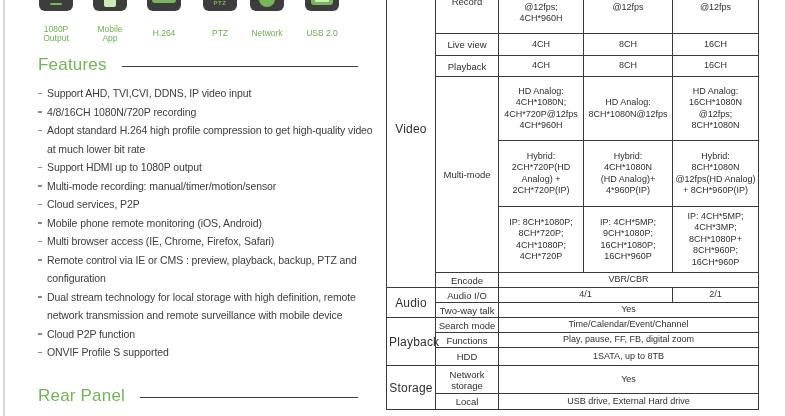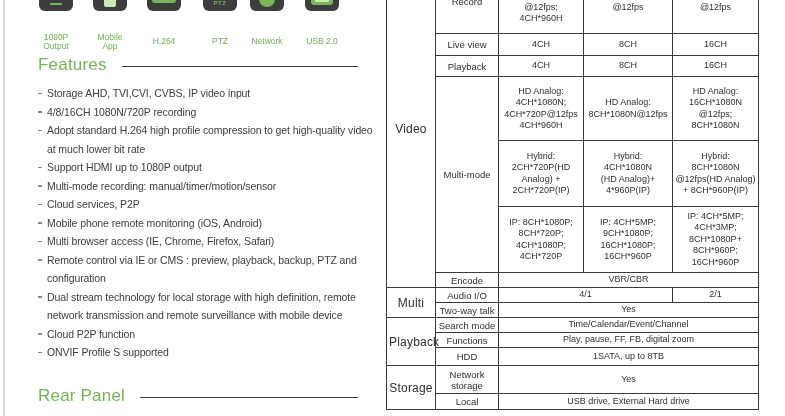--- a/index.html
+++ b/index.html
@@ -6,21 +6,21 @@
   html,body { width:785px; height:416px; }
   body {
     position:relative; overflow:hidden; background:#ffffff;
     font-family:"Liberation Sans", sans-serif; color:#383838;
   }
   .page-edge { position:absolute; left:3px; top:0; width:2px; height:416px; background:#d9d9d9; }
 
   
   .badge { position:absolute; top:-23px; width:64px; display:flex; flex-direction:column; align-items:center; }
   .badge-square { position:relative; width:34px; height:34px; background:#3d3d3d; border-radius:6px; overflow:hidden; }
-  .badge-label { margin-top:20px; height:22px; display:flex; flex-direction:column; justify-content:center;
+  .badge-label { margin-top:12px; height:22px; display:flex; flex-direction:column; justify-content:center;
     text-align:center; font-size:8.5px; line-height:9.5px; color:#6fae52; }
   .gl { position:absolute; background:#7ab558; }
   .gl-stand  { left:11px; top:26px; width:12px; height:2px; border-radius:1px; }
   .gl-phone  { left:11px; top:15px; width:12px; height:15px; border-radius:2px; background:#cdeab5; }
   .gl-bar    { left:5px; top:17px; width:24px; height:9px; border-radius:3px; }
   .gl-ptz-txt{ position:absolute; left:0; top:23px; width:34px; text-align:center;
                font-size:6px; font-weight:bold; color:#7ab558; letter-spacing:0.5px; background:none; }
   .gl-globe  { left:9px; top:14px; width:16px; height:16px; border-radius:50%; }
   .gl-usb    { left:6px; top:17px; width:22px; height:11px; border-radius:3px; }
   .gl-usb-in { left:10px; top:20px; width:14px; height:5px; background:#cdeab5; border-radius:1px; }
@@ -116,21 +116,21 @@
 </div>
 
 <div class="section-head" id="features-head">
   <span class="title">Features</span>
   <span class="rule"></span>
 </div>
 
 <div class="features-list" id="features-list">
     <div class="feat-item">
       <span class="bullet"></span>
-      <span class="feat-text">Storage AHD, TVI,CVI, CVBS, IP video input</span>
+      <span class="feat-text">Support AHD, TVI,CVI, DDNS, IP video input</span>
     </div>
     <div class="feat-item">
       <span class="bullet"></span>
       <span class="feat-text">4/8/16CH 1080N/720P recording</span>
     </div>
     <div class="feat-item">
       <span class="bullet"></span>
       <span class="feat-text">Adopt standard H.264 high profile compression  to get high-quality video at much lower bit rate</span>
     </div>
     <div class="feat-item">
@@ -250,21 +250,21 @@
 4CH*3MP;
 8CH*1080P+
 8CH*960P;
 16CH*960P</td>
   </tr>
   <tr class="h-sm">
     <td class="l">Encode</td>
     <td class="d" colspan="3">VBR/CBR</td>
   </tr>
   <tr class="h-sm">
-    <td class="g" rowspan="2">Multi</td>
+    <td class="g" rowspan="2">Audio</td>
     <td class="l">Audio I/O</td>
     <td class="d" colspan="2">4/1</td>
     <td class="d">2/1</td>
   </tr>
   <tr class="h-sm">
     <td class="l">Two-way talk</td>
     <td class="d" colspan="3">Yes</td>
   </tr>
   <tr class="h-sm">
     <td class="g" rowspan="3">Playback</td>

